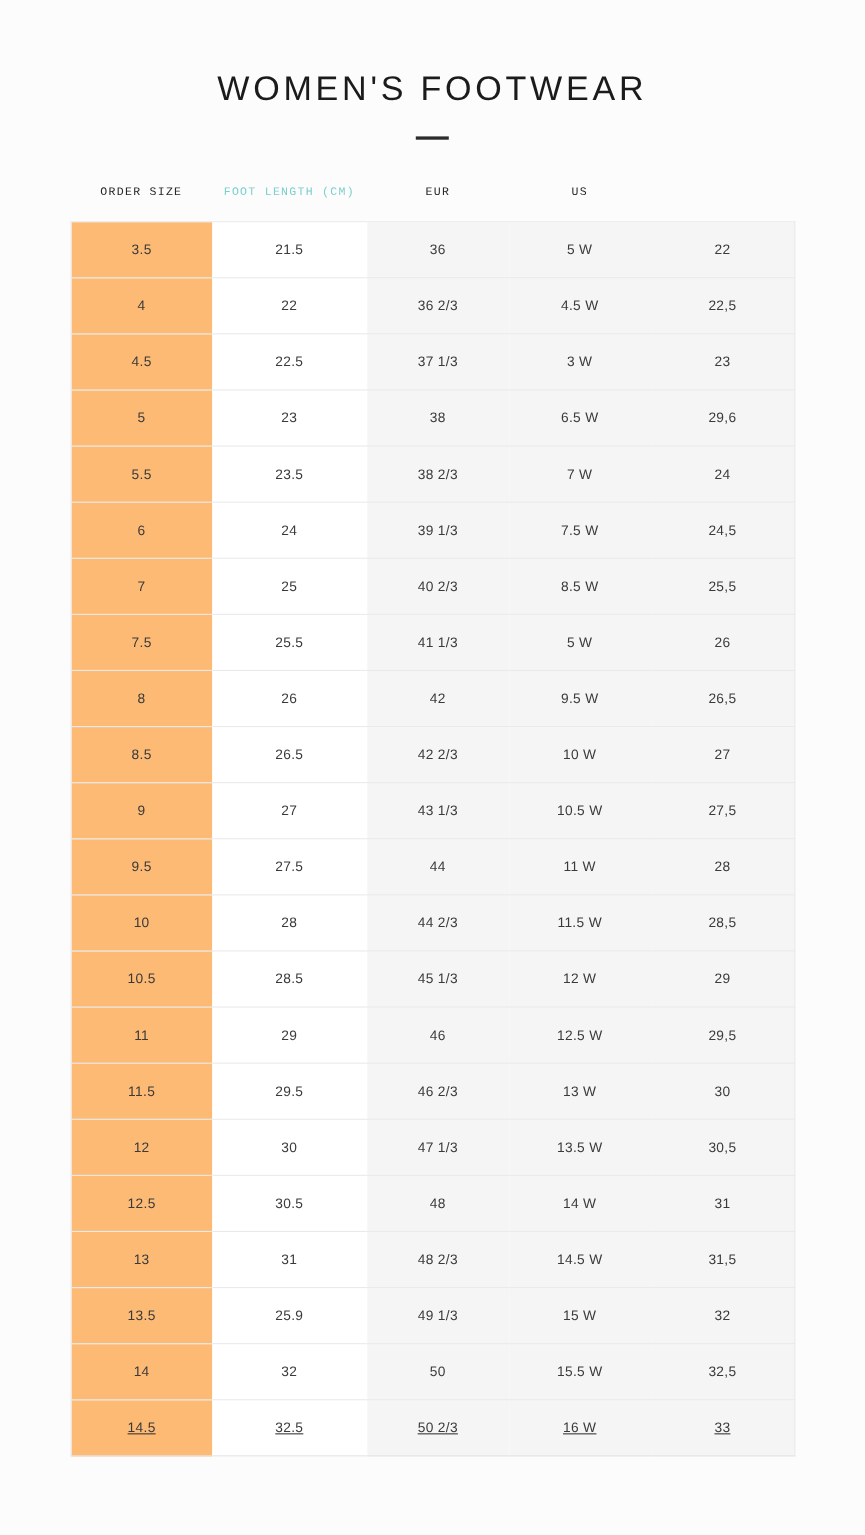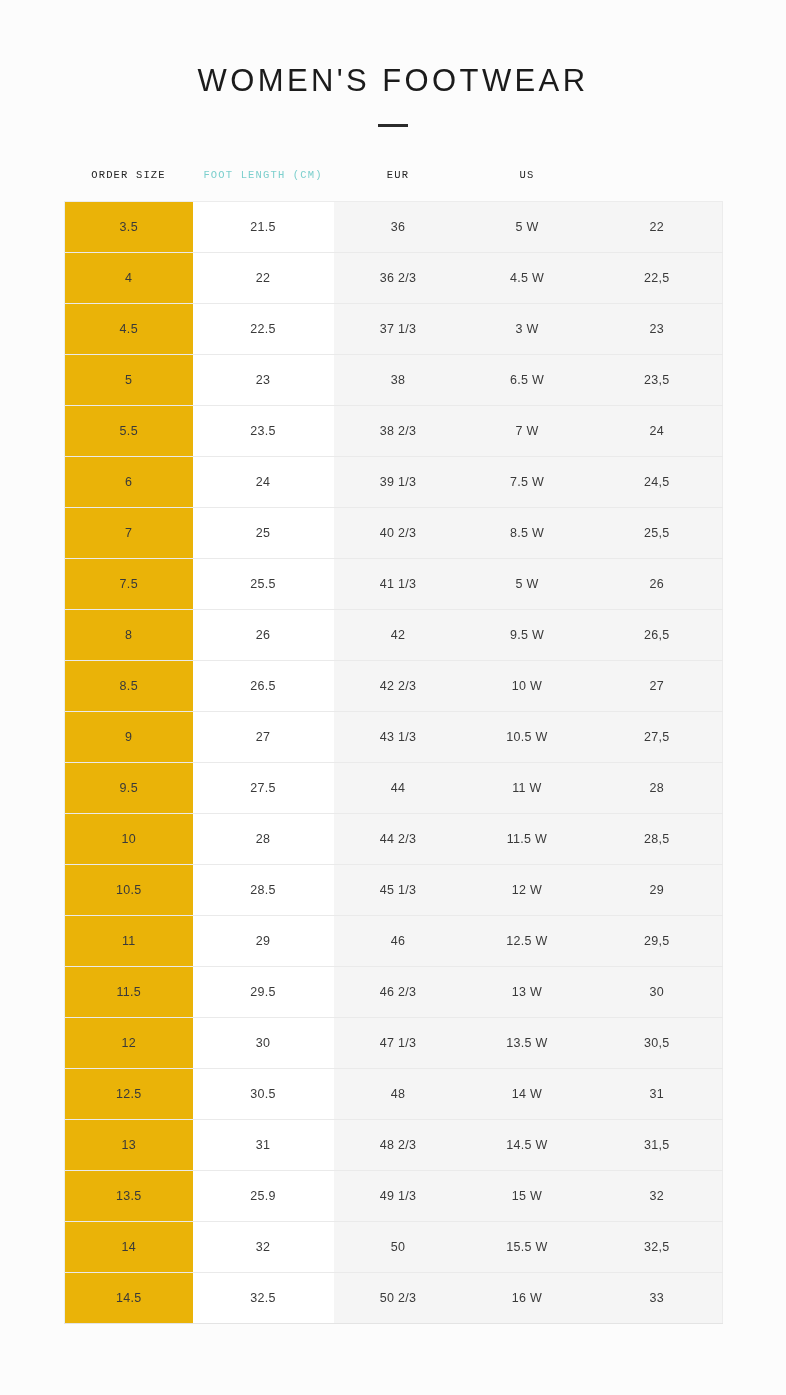--- a/index.html
+++ b/index.html
@@ -81,25 +81,26 @@
     font-size: 12.5px;
     font-weight: 400;
     color: #3a3a3a;
     text-align: center;
     vertical-align: middle;
     letter-spacing: 0.3px;
     border-bottom: 1px solid #eaeaea;
   }
   tbody tr:last-child td {
     border-bottom: 1px solid #e4e4e4;
+    text-decoration: underline;
   }
 
   
   tbody td.col-order {
-    background: #eab308;
+    background: #fdba74;
   }
   tbody td.col-foot {
     background: #ffffff;
   }
   tbody td.col-gray {
     background: #f5f5f5;
   }
 
   
   tbody td.col-order { border-left: 1px solid #e9efef; }
@@ -154,21 +155,21 @@
             <td class="col-foot">22.5</td>
             <td class="col-gray">37 1/3</td>
             <td class="col-gray">3 W</td>
             <td class="col-gray col-last">23</td>
           </tr>
           <tr>
             <td class="col-order">5</td>
             <td class="col-foot">23</td>
             <td class="col-gray">38</td>
             <td class="col-gray">6.5 W</td>
-            <td class="col-gray col-last">23,5</td>
+            <td class="col-gray col-last">29,6</td>
           </tr>
           <tr>
             <td class="col-order">5.5</td>
             <td class="col-foot">23.5</td>
             <td class="col-gray">38 2/3</td>
             <td class="col-gray">7 W</td>
             <td class="col-gray col-last">24</td>
           </tr>
           <tr>
             <td class="col-order">6</td>

